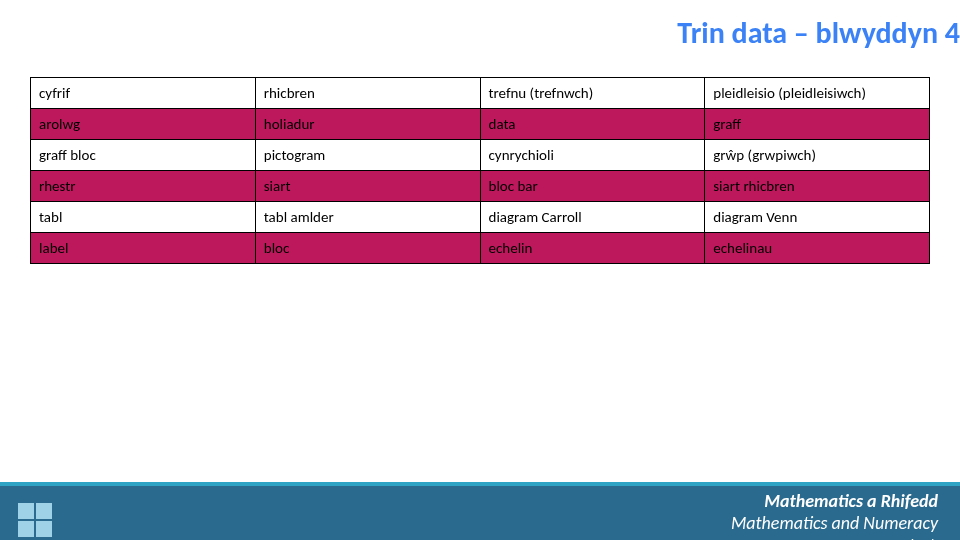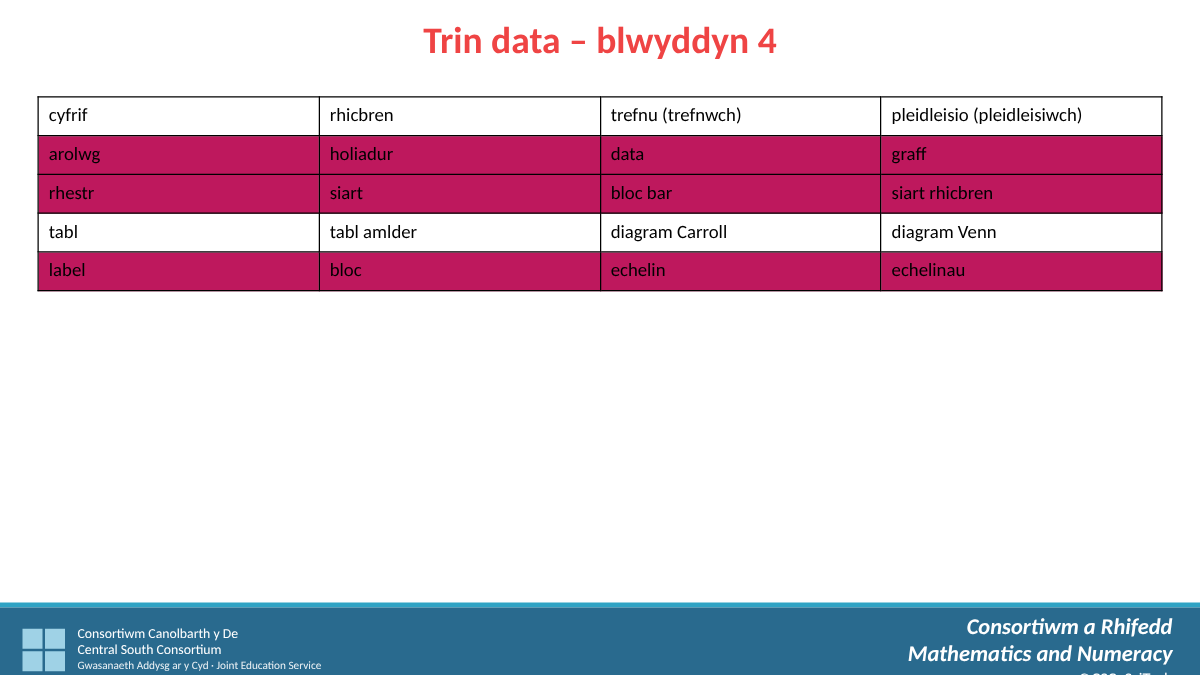--- a/index.html
+++ b/index.html
@@ -1,33 +1,33 @@
 <!DOCTYPE html>
 <html><head>
 <meta charset="utf-8">
 <style>
   * { box-sizing: border-box; margin: 0; padding: 0; }
   html, body { width: 960px; height: 540px; font-family: Calibri, Arial, sans-serif; background: #fff; overflow: hidden; }
   .slide { position: relative; width: 960px; height: 540px; }
-  .title { text-align: center; font-size: 30px; font-weight: 700; color: #ef4444; margin-top: 14px; }
+  .title { text-align: right; font-size: 30px; font-weight: 700; color: #3b82f6; margin-top: 14px; }
   .table-wrap { margin: 26px 30px 0 30px; }
   table { border-collapse: collapse; width: 100%; table-layout: fixed; }
   td { border: 1.5px solid #000; padding: 6px 8px; font-size: 15px; color: #000; background: #fff; vertical-align: middle; height: 30px; }
   tr.alt td { background: #be185d; }
   .footer { position: absolute; left: 0; bottom: 0; width: 960px; }
   .footer-bar { height: 4px; background: #2fa3c4; }
   .footer-main { height: 68px; background: #296a8e; display: flex; align-items: center; justify-content: space-between; padding: 0 22px 0 18px; }
   .logo-block { display: flex; align-items: center; gap: 10px; }
   .logo-grid { display: grid; grid-template-columns: 16px 16px; grid-template-rows: 16px 16px; gap: 2px; }
   .logo-grid span { background: #9fd2e6; }
   .logo-text { color: #fff; font-size: 11px; line-height: 1.15; }
   .logo-text .sub { font-size: 9px; opacity: .9; margin-top: 2px; }
   .footer-right { text-align: right; color: #fff; }
   .footer-right .line1 { font-size: 18px; font-weight: 700; font-style: italic; }
-  .footer-right .line2 { font-size: 18px; font-weight: 700; font-style: italic; }
+  .footer-right .line2 { font-size: 18px; font-weight: 400; font-style: italic; }
   .footer-right .handle { font-size: 13px; margin-top: 2px; }
 </style>
 </head>
 <body>
 <div class="slide">
 
   <h1 class="title">Trin data – blwyddyn 4</h1>
 
   <div class="table-wrap">
     <table>
@@ -36,20 +36,26 @@
           <td>cyfrif</td>
           <td>rhicbren</td>
           <td>trefnu (trefnwch)</td>
           <td>pleidleisio (pleidleisiwch)</td>
         </tr>
         <tr class="alt">
           <td>arolwg</td>
           <td>holiadur</td>
           <td>data</td>
           <td>graff</td>
+        </tr>
+        <tr>
+          <td>graff bloc</td>
+          <td>pictogram</td>
+          <td>cynrychioli</td>
+          <td>grŵp (grwpiwch)</td>
         </tr>
         <tr class="alt">
           <td>rhestr</td>
           <td>siart</td>
           <td>bloc bar</td>
           <td>siart rhicbren</td>
         </tr>
         <tr>
           <td>tabl</td>
           <td>tabl amlder</td>
@@ -69,27 +75,22 @@
   <div class="footer">
     <div class="footer-bar"></div>
     <div class="footer-main">
       <div class="logo-block">
         <div class="logo-grid">
           <span></span>
             <span></span>
             <span></span>
             <span></span>
         </div>
-        <div class="logo-text">
-          <div>Consortiwm Canolbarth y De</div>
-          <div>Central South Consortium</div>
-          <div class="sub">Gwasanaeth Addysg ar y Cyd · Joint Education Service</div>
-        </div>
       </div>
       <div class="footer-right">
-        <div class="line1">Consortiwm a Rhifedd</div>
+        <div class="line1">Mathematics a Rhifedd</div>
         <div class="line2">Mathematics and Numeracy</div>
         <div class="handle">@CSC_SciTech</div>
       </div>
     </div>
   </div>
 
 </div>
 
 </body></html>

